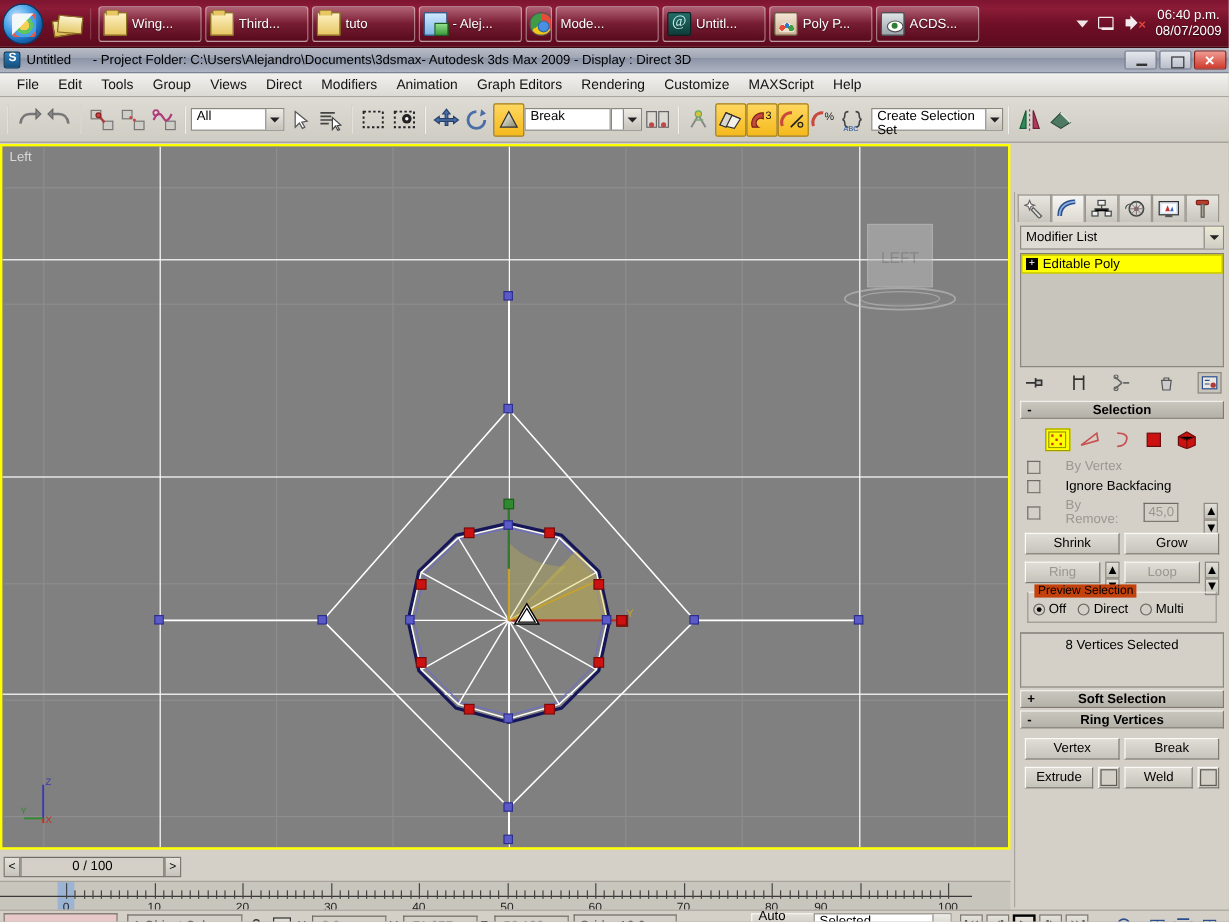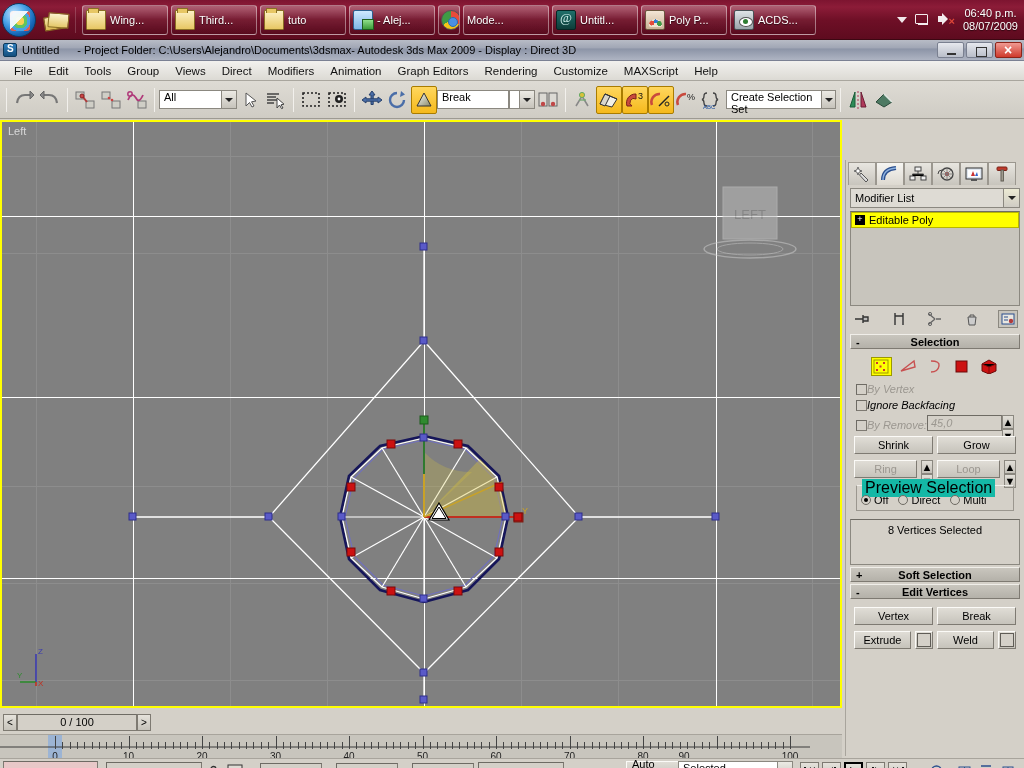--- a/index.html
+++ b/index.html
@@ -151,39 +151,39 @@
   .st-ic { width:20px;height:18px; display:flex;align-items:center;justify-content:center;}
   .st-ic.framed { border:1px solid #8b8880; background:#c8c5bd;}
   .rollout-head { margin:2px 4px; height:15px; background:linear-gradient(180deg,#c9c6be,#b4b1a9);
       border:1px solid #7e7a72; border-top-color:#f0eee9; border-left-color:#f0eee9;
       display:flex; align-items:center; justify-content:center; position:relative; font-size:11px; font-weight:bold;}
   .rollout-head .pm { position:absolute; left:5px; font-weight:bold; }
   .panel-sec { margin:0 4px; padding:3px 4px 4px 4px; }
   .selicons { display:flex; gap:6px; justify-content:center; padding:3px 0 5px 0; }
   .selico { width:21px; height:19px; display:flex;align-items:center;justify-content:center; }
   .selico.on { background:#ffff00; border:1px solid #9b9900; }
-  .chkrow { display:flex; align-items:flex-end; gap:0; padding:2px 2px; font-size:11px;font-style:italic; }
+  .chkrow { display:flex; align-items:center; gap:21px; padding:2px 2px; font-size:11px; }
   .chk { width:11px;height:11px;background:#d4d0c8;border:1px solid #7e7a72;
          border-top-color:#6e6b64;border-left-color:#6e6b64; flex:none;}
   .dim { color:#9b9790; }
   .spin-input { flex:1; height:16px; background:#d4d0c8; border:1px solid #7e7a72;
                 border-top-color:#6e6b64;border-left-color:#6e6b64; font-size:11px;
                 padding:1px 3px; color:#9b9790; }
   .spin { width:12px;height:16px; display:flex;flex-direction:column; flex:none; }
   .spin div { flex:1; background:linear-gradient(180deg,#e2dfd8,#c3c0b8); border:1px solid #8b8880;
               display:flex;align-items:center;justify-content:center;}
   .btnrow { display:flex; gap:4px; padding:3px 0; }
   .mbtn { flex:1; height:18px; background:linear-gradient(180deg,#e0ddd6,#c6c3bb);
       border:1px solid #7e7a72; border-top-color:#fbfaf7; border-left-color:#fbfaf7;
       display:flex;align-items:center;justify-content:center; font-size:11px; }
   .mbtn.disabled { color:#9b9790; }
   .mbtn-sq { width:14px;height:14px;background:#d4d0c8;border:1px solid #5f5c56; flex:none;}
   .grpbox { border:1px solid #9b978f; border-top-color:#f0eee9; margin:4px 2px 0 2px;
             padding:8px 4px 4px 4px; position:relative; }
-  .grpbox .lg { position:absolute; left:5px; top:-7px; background:#14b8a6; padding:0 3px; font-size:16px;}
+  .grpbox .lg { position:absolute; left:5px; top:-7px; background:#c2410c; padding:0 3px; font-size:10px;}
   .radrow { display:flex; align-items:center; gap:3px; font-size:11px; }
   .rad { width:10px;height:10px;border-radius:50%;background:#d4d0c8;border:1px solid #6e6b64; flex:none; position:relative;}
   .rad.on:after{content:"";position:absolute;left:2px;top:2px;width:4px;height:4px;border-radius:50%;background:#000;}
   .infobox { margin:4px 4px 0 4px; height:46px; background:#d4d0c8; border:1px solid #8b8880;
              border-top-color:#6e6b64; display:flex;align-items:flex-start;justify-content:center;
              padding-top:4px; font-size:11px; }
 
   
   .timerow { position:absolute; left:0; top:670px; width:842px; height:24px;
              background:#d4d0c8; display:flex; align-items:center; padding:2px 3px; }
@@ -1027,21 +1027,21 @@
         <span>8 Vertices Selected</span>
       </div>
 
       <div class="rollout-head">
         <span class="pm">+</span>
         <span>Soft Selection</span>
       </div>
 
       <div class="rollout-head">
         <span class="pm">-</span>
-        <span>Edit Vertices</span>
+        <span>Ring Vertices</span>
       </div>
       <div class="panel-sec">
         <div class="btnrow">
           <div class="mbtn">Vertex</div>
           <div class="mbtn">Break</div>
         </div>
         <div class="btnrow">
           <div class="mbtn">Extrude</div>
           <div class="mbtn" style="flex:none;width:18px">
               <span class="mbtn-sq"></span>

